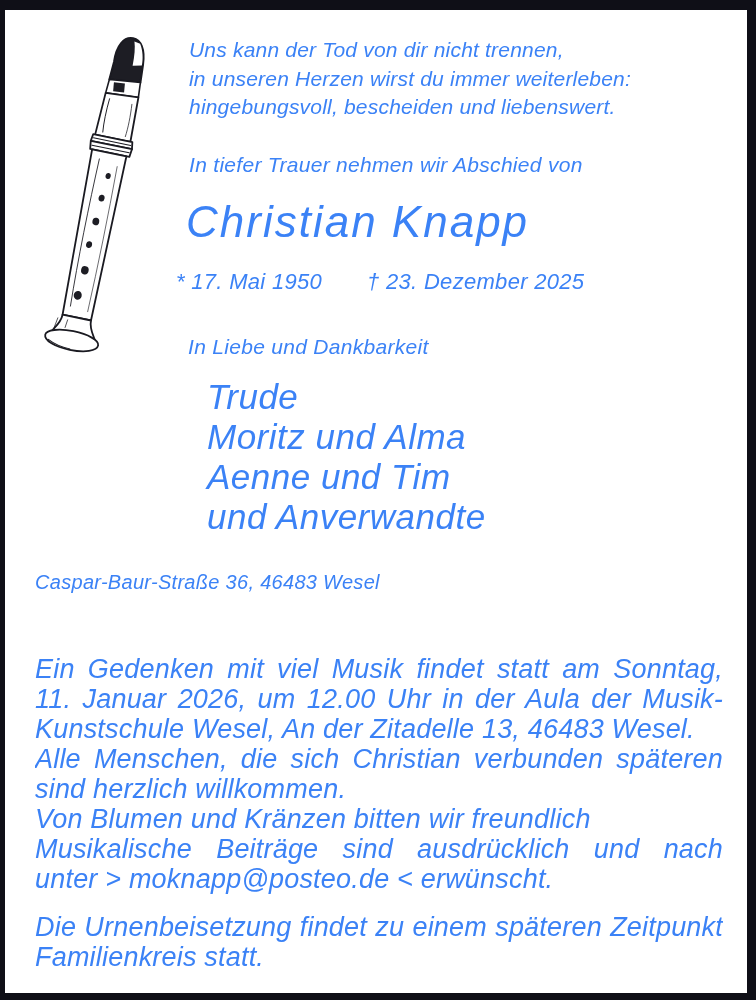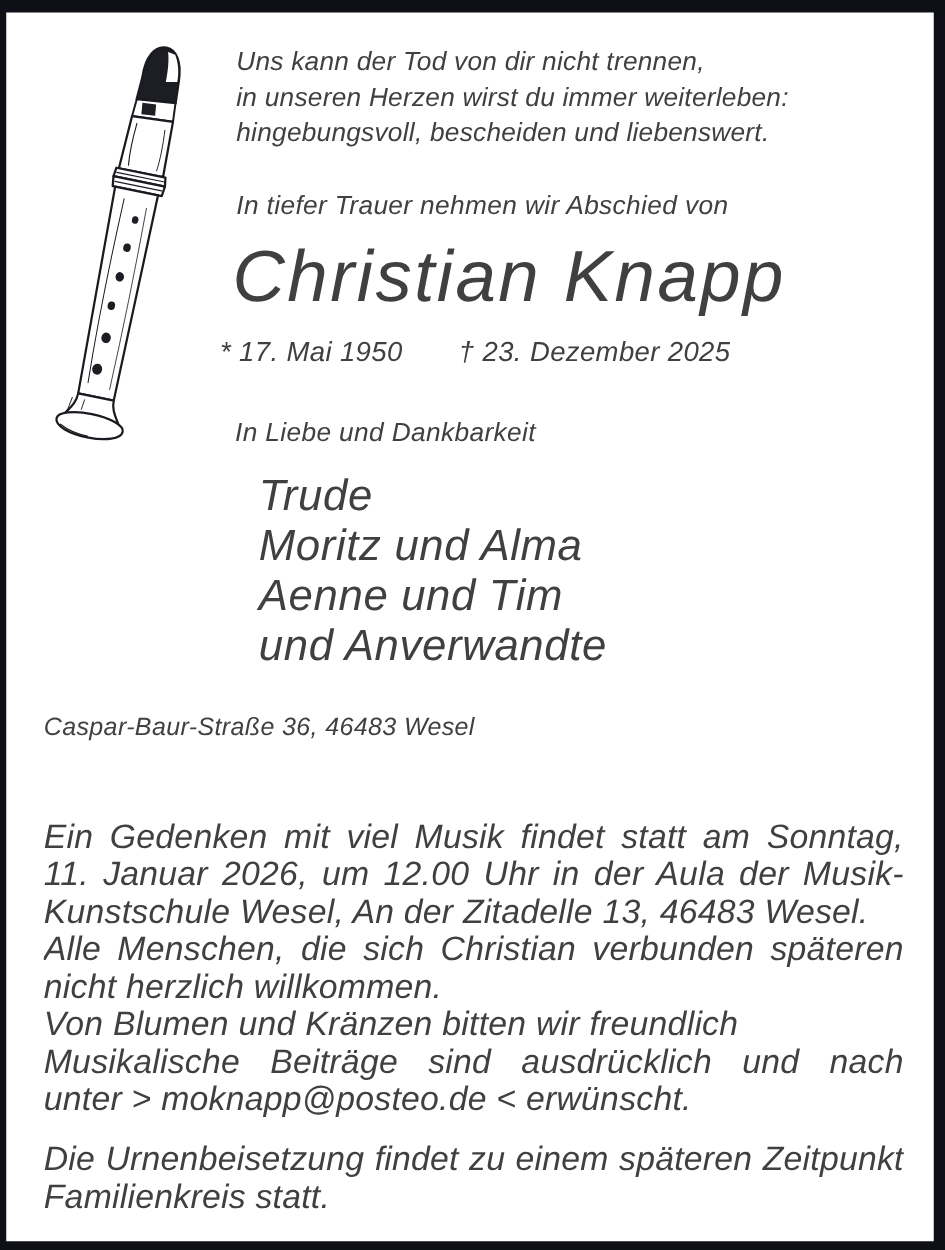--- a/index.html
+++ b/index.html
@@ -8,32 +8,32 @@
     position: relative;
     width: 756px;
     height: 1000px;
     background: #ffffff;
     border-style: solid;
     border-color: #0f0f17;
     border-width: 10px 9px 7px 5px; 
     overflow: hidden;
     font-family: "Liberation Sans", sans-serif;
     font-style: italic;
-    color: #404040;
+    color: #3b82f6;
   }
   .abs { position: absolute; }
 
   .recorder-svg { position: absolute; left: 20px; top: 14px; width: 152px; height: 348px; }
 
   .epitaph { left: 184px; top: 26px; font-size: 21px; line-height: 28.5px; letter-spacing: 0.2px; }
   .intro   { left: 184px; top: 143px; font-size: 21px; letter-spacing: 0.3px; }
 
   .deceased-name {
     left: 181px; top: 183px;
-    font-size: 58px; line-height: 58px; letter-spacing: 2px;
+    font-size: 44px; line-height: 58px; letter-spacing: 2px;
     white-space: nowrap;
   }
   .dates { left: 171px; top: 259px; display: flex; gap: 45px; font-size: 22px; line-height: 26px; letter-spacing: 0.3px; }
 
   .farewell { left: 183px; top: 325px; font-size: 21px; letter-spacing: 0.3px; }
 
   .mourners { left: 202px; top: 372px; font-size: 35px; letter-spacing: 0.5px; }
   .mourners .mourner { line-height: 30px; margin-bottom: 10px; white-space: nowrap; }
 
   .address { left: 30px; top: 557px; font-size: 20px; line-height: 30px; letter-spacing: 0.3px; width: 560px; }
@@ -113,21 +113,21 @@
   </div>
 
   <div class="abs body-block">
     <div class="para">
       <div class="line j">Ein Gedenken mit viel Musik findet statt am Sonntag, dem</div>
       <div class="line j">11. Januar 2026, um 12.00 Uhr in der Aula der Musik- und</div>
       <div class="line">Kunstschule Wesel, An der Zitadelle 13, 46483 Wesel.</div>
     </div>
     <div class="para">
       <div class="line j">Alle Menschen, die sich Christian verbunden späteren haben,</div>
-      <div class="line">nicht herzlich willkommen.</div>
+      <div class="line">sind herzlich willkommen.</div>
     </div>
     <div class="para">
       <div class="line">Von Blumen und Kränzen bitten wir freundlich abzusehen.</div>
     </div>
     <div class="para">
       <div class="line j">Musikalische Beiträge sind ausdrücklich und nach Rücksprache</div>
       <div class="line">unter &gt; moknapp@posteo.de &lt; erwünscht.</div>
     </div>
     <div class="para para-gap">
       <div class="line j">Die Urnenbeisetzung findet zu einem späteren Zeitpunkt im engsten</div>

